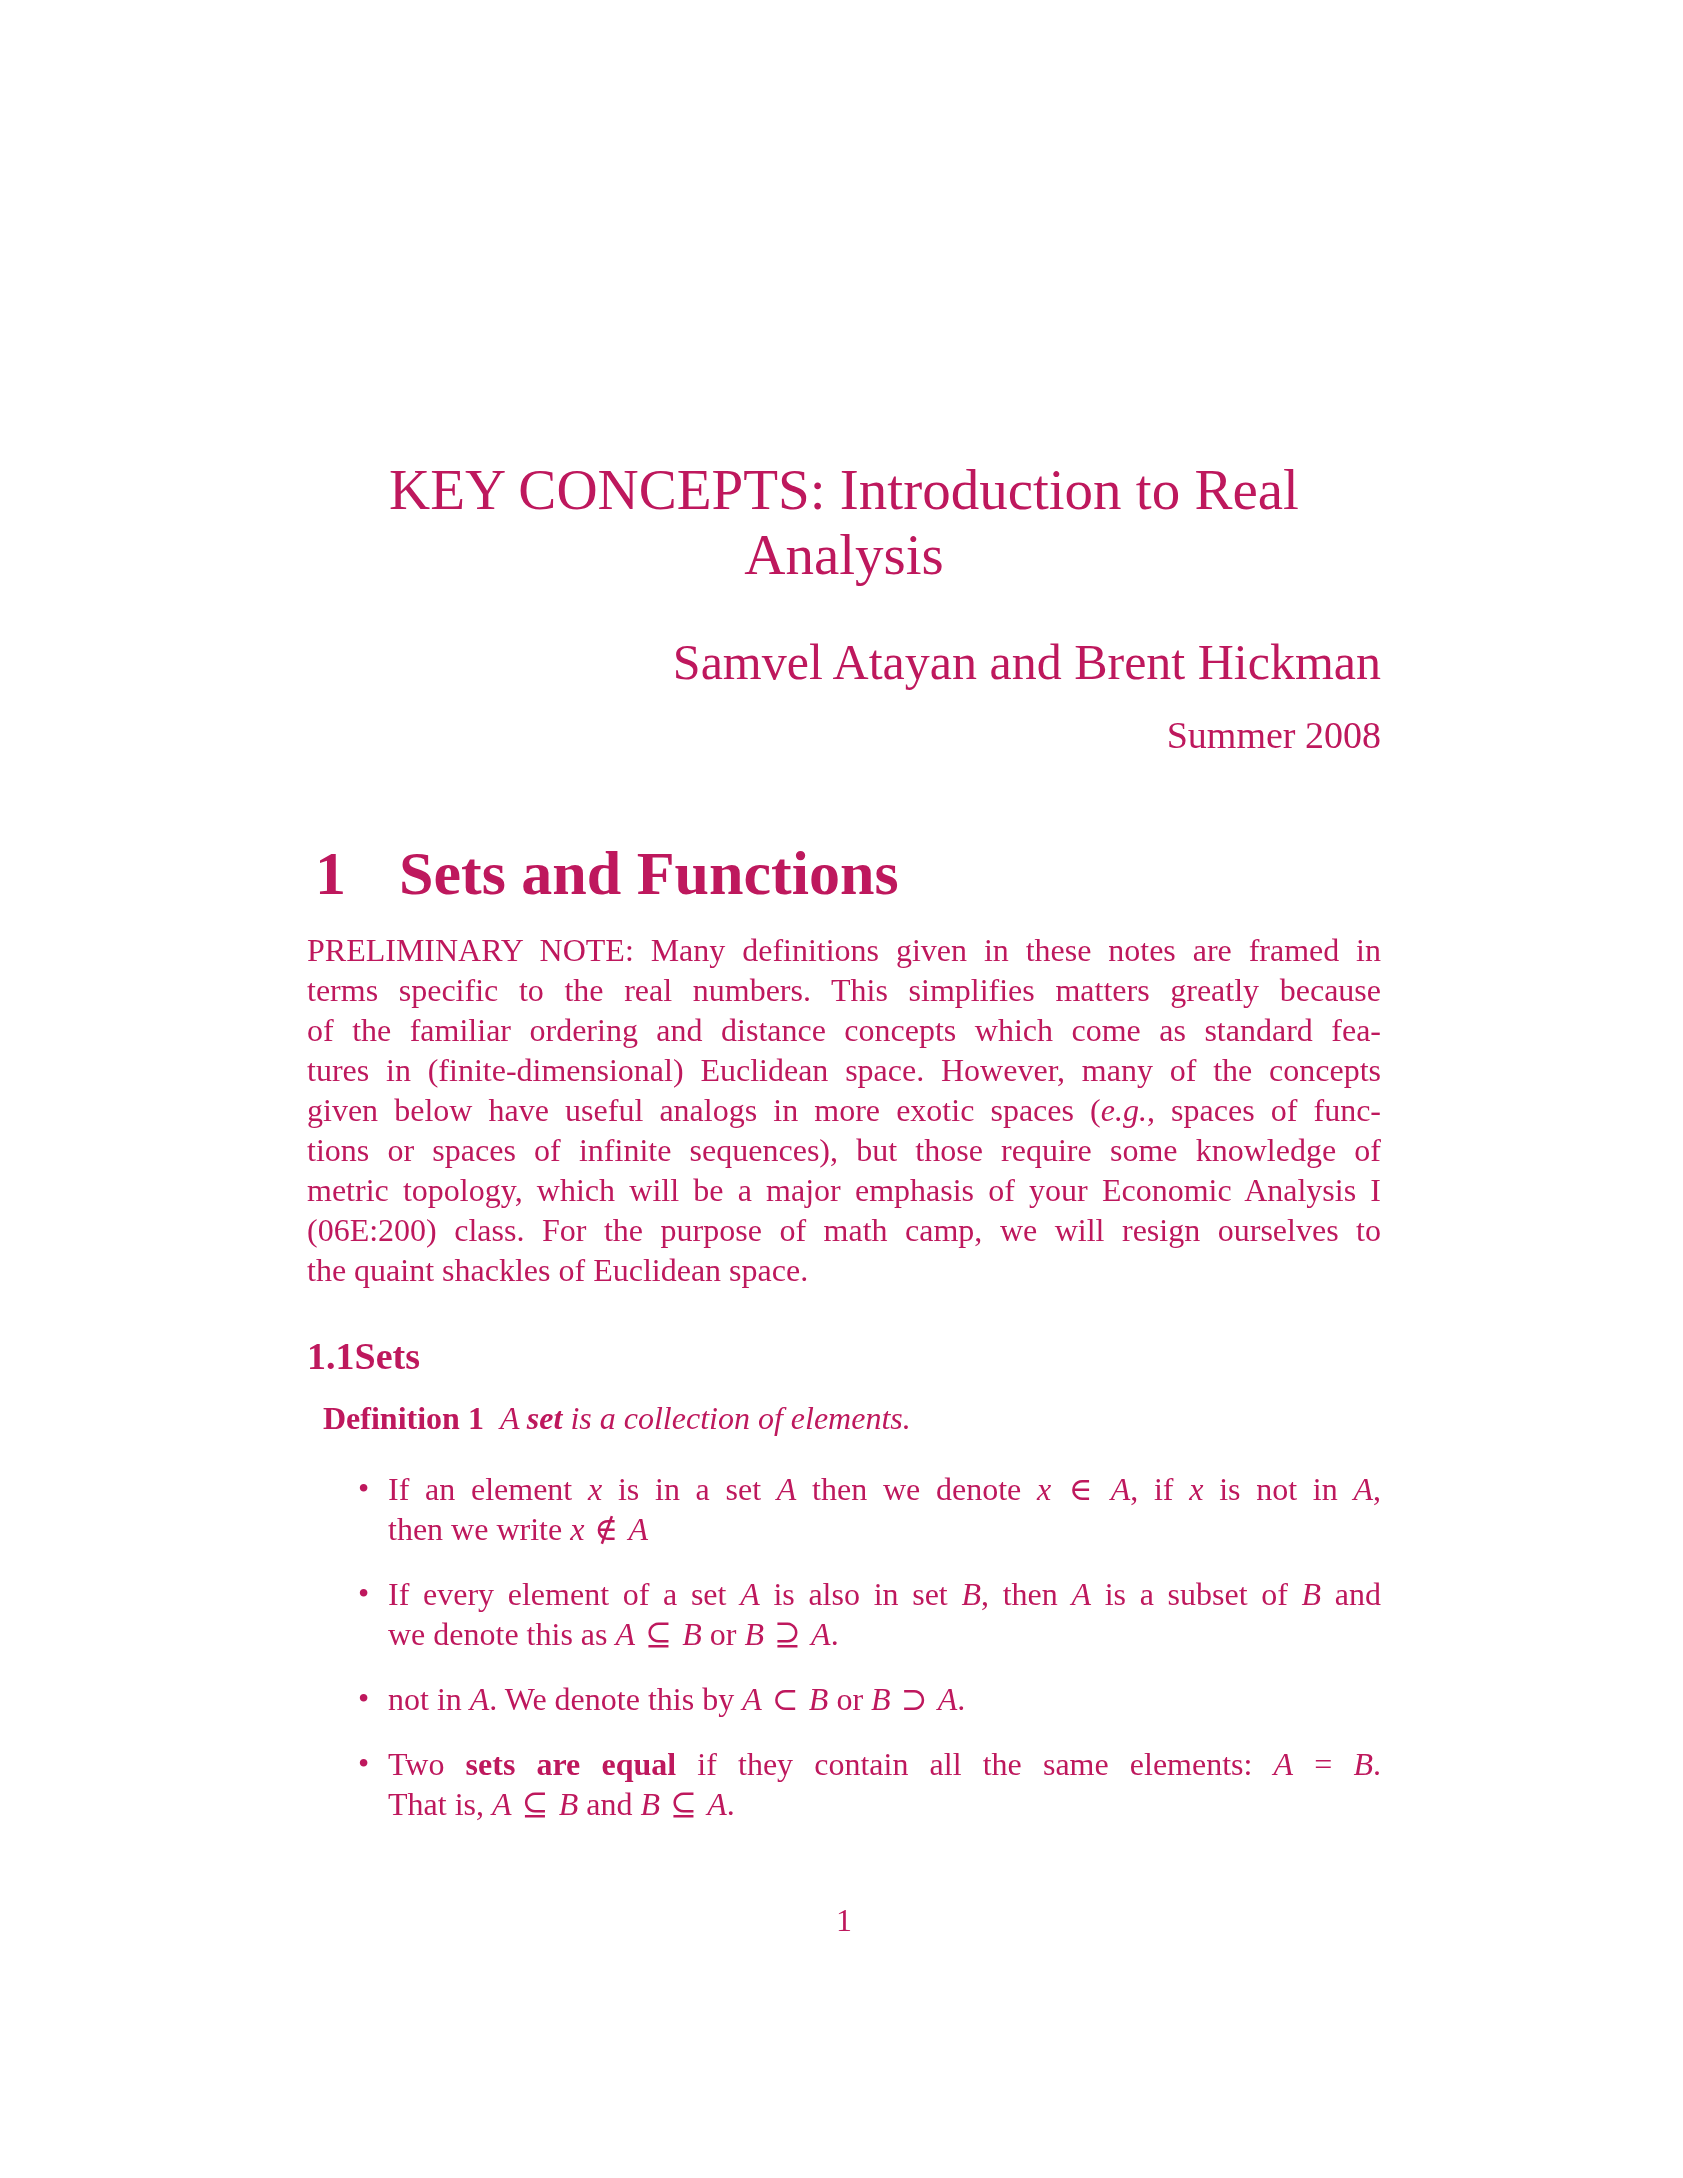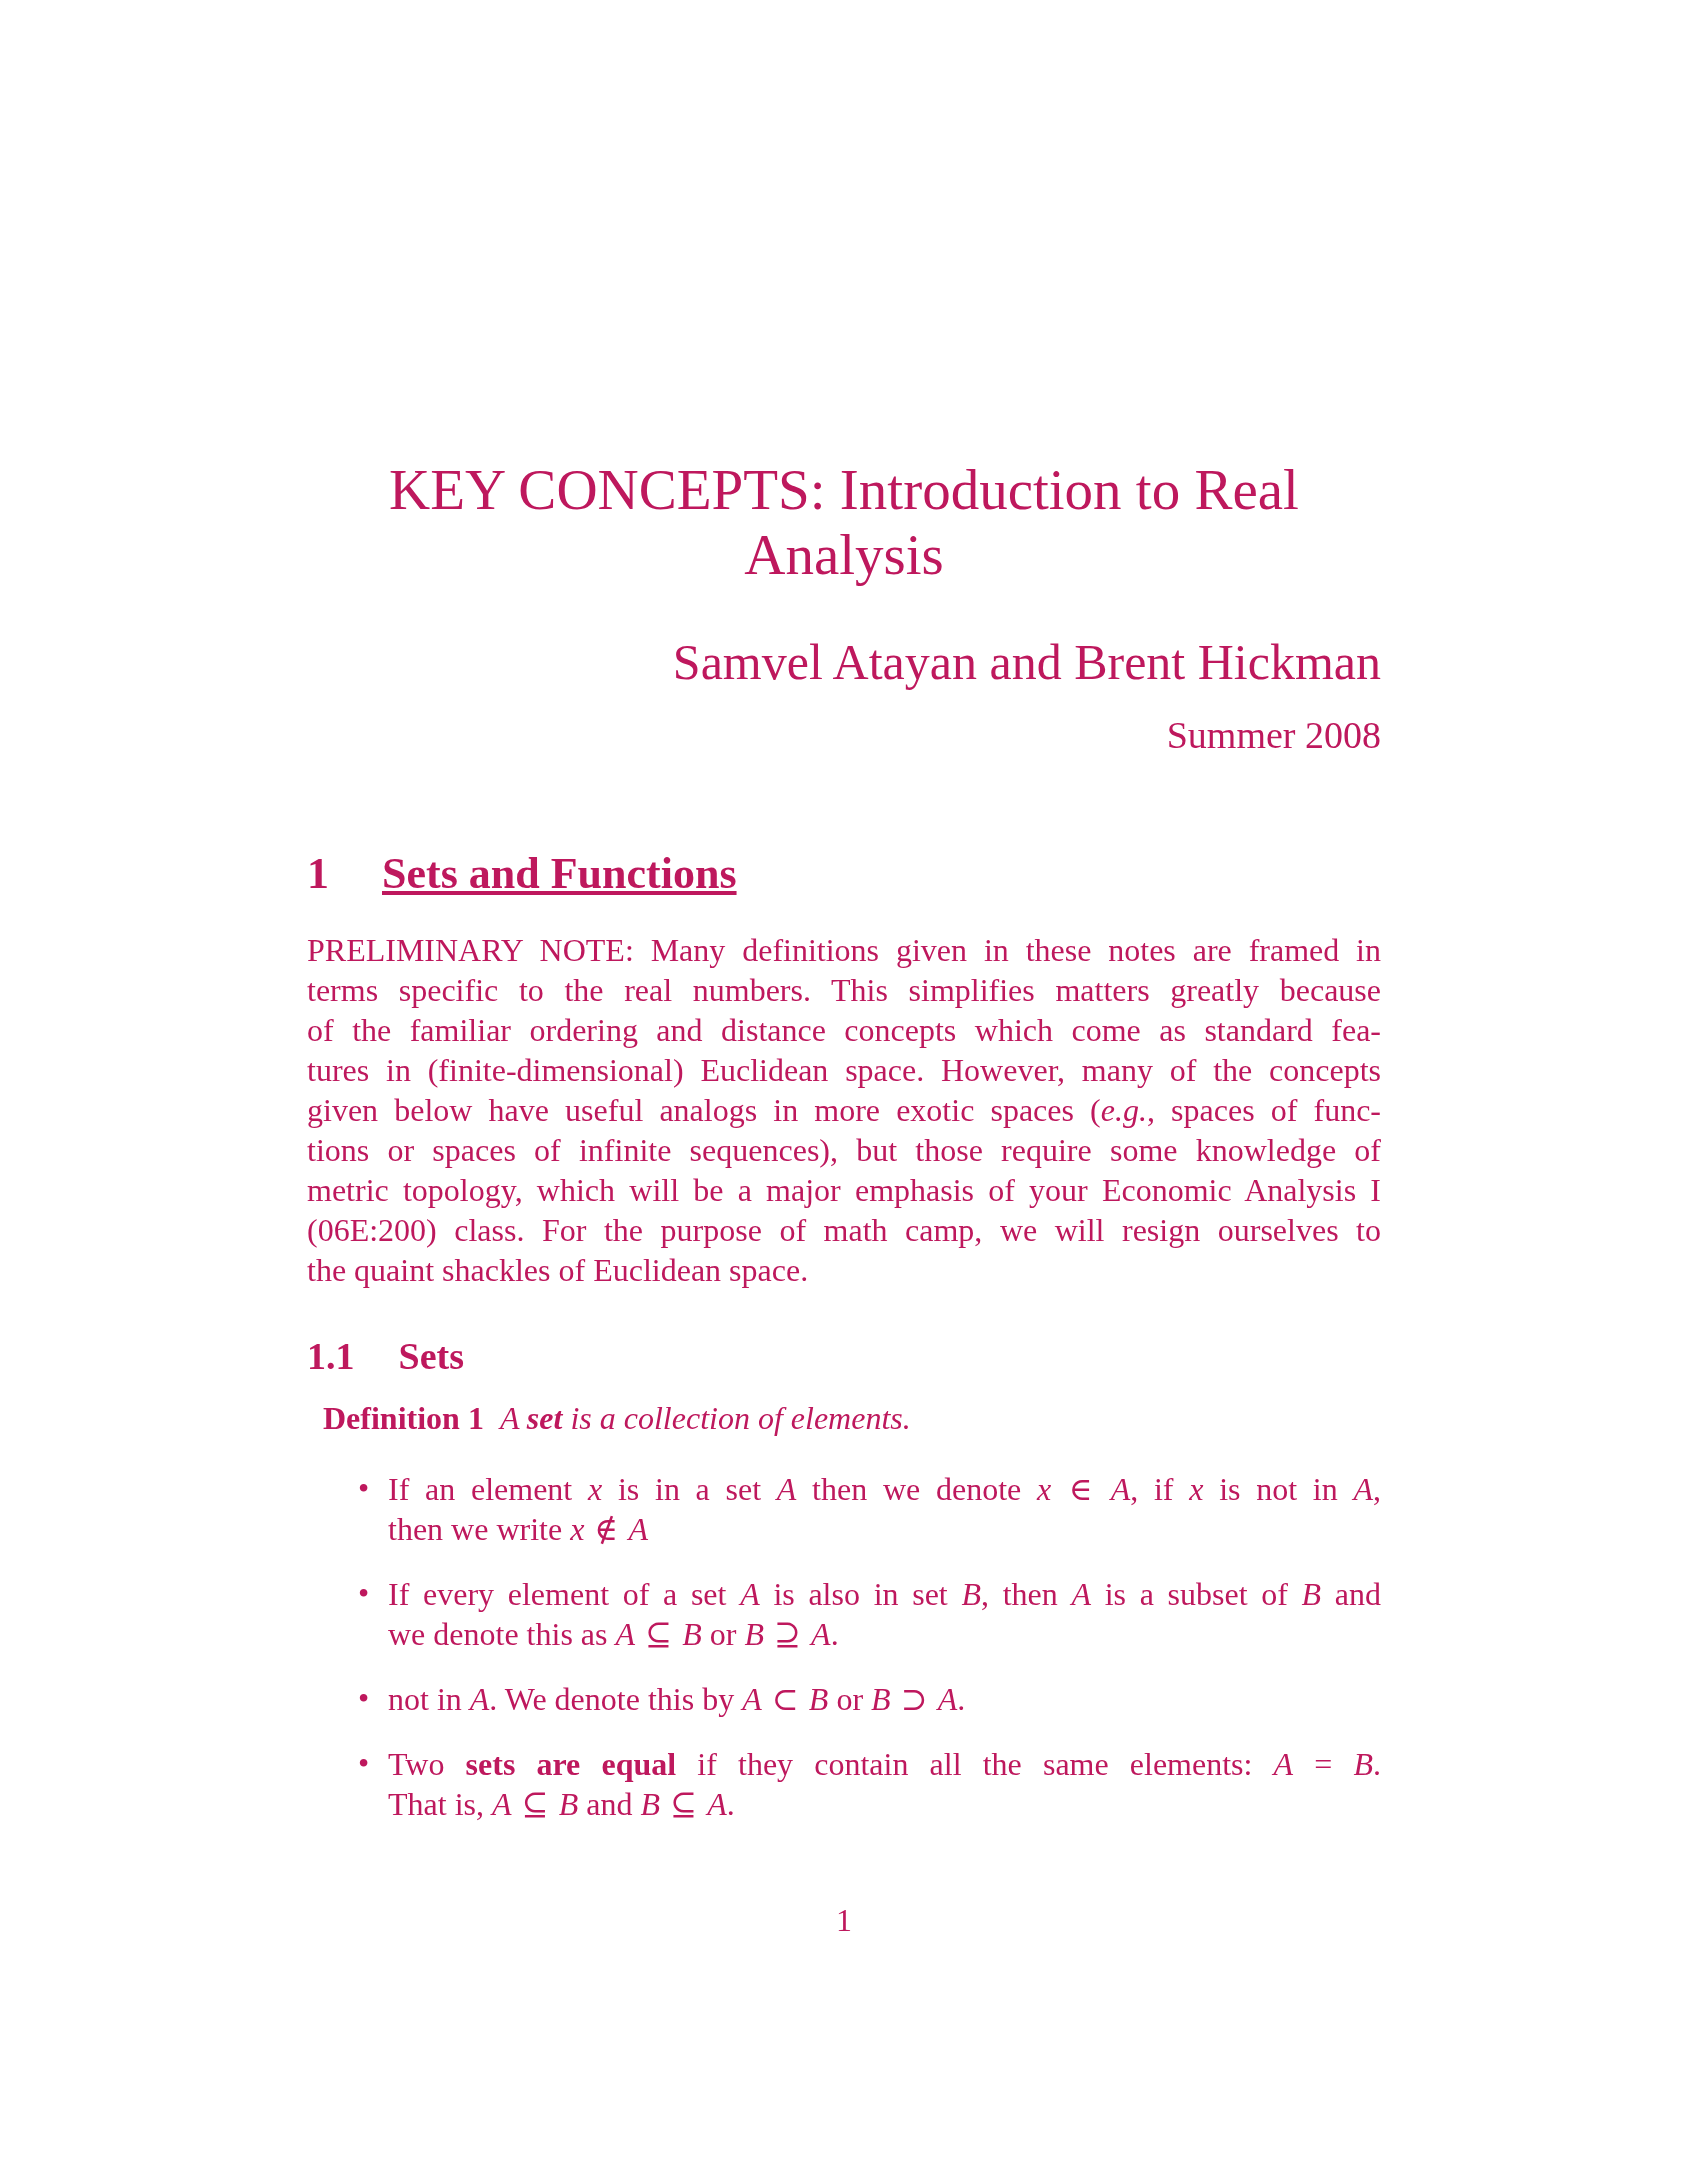--- a/index.html
+++ b/index.html
@@ -10,30 +10,30 @@
   }
   .content { position:absolute; left:307px; top:0; width:1074px; height:2178px; }
 
   .title-block { position:absolute; top:457px; left:0; width:100%; text-align:center;
                  font-size:57px; line-height:65px; }
   .authors-line { position:absolute; top:639px; left:0; width:100%; text-align:right;
                   font-size:50px; line-height:46px; }
   .date-line { position:absolute; top:712px; left:0; width:100%; text-align:right;
                font-size:38px; line-height:46px; }
 
-  .sec-heading { position:absolute; top:847px; left:0; width:100%;
-                 font-weight:bold; font-size:44px; line-height:53px;text-decoration:underline; }
+  .sec-heading { position:absolute; top:847px; left:8px; width:100%;
+                 font-weight:bold; font-size:62px; line-height:53px; }
   .sec-heading .num { display:inline-block; margin-right:53px; }
 
   .paragraph { position:absolute; top:930px; left:0; width:1074px;
                font-size:32px; line-height:40px; }
 
   .subsec-heading { position:absolute; top:1333px; left:0; width:100%;
                     font-weight:bold; font-size:38px; line-height:46px; }
-  .subsec-heading .num { display:inline-block; margin-right:44px; }
+  .subsec-heading .num { display:inline-block; }
 
   .definition { position:absolute; top:1398px; left:16px; width:1074px;
                 font-size:32px; line-height:40px; }
 
   .bullet-list { position:absolute; top:1469px; left:0; width:1074px;
                  font-size:32px; line-height:40px; list-style:none; margin:0; padding:0; }
   .bullet-list li { position:relative; padding-left:81px; margin-bottom:25px; }
   .bullet-list .bullet { position:absolute; left:51px; top:-1px; }
 
   .page-number { position:absolute; top:1900px; left:0; width:100%; text-align:center;

